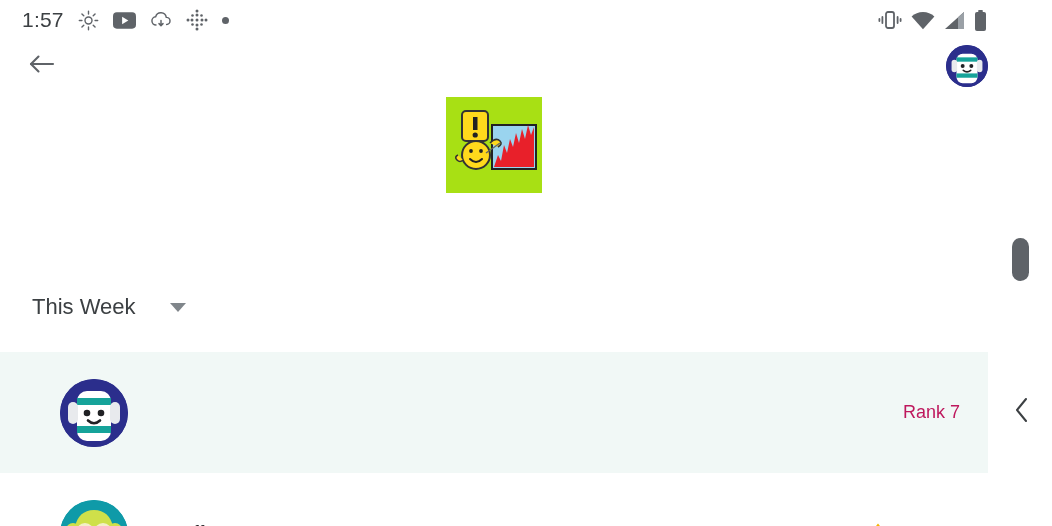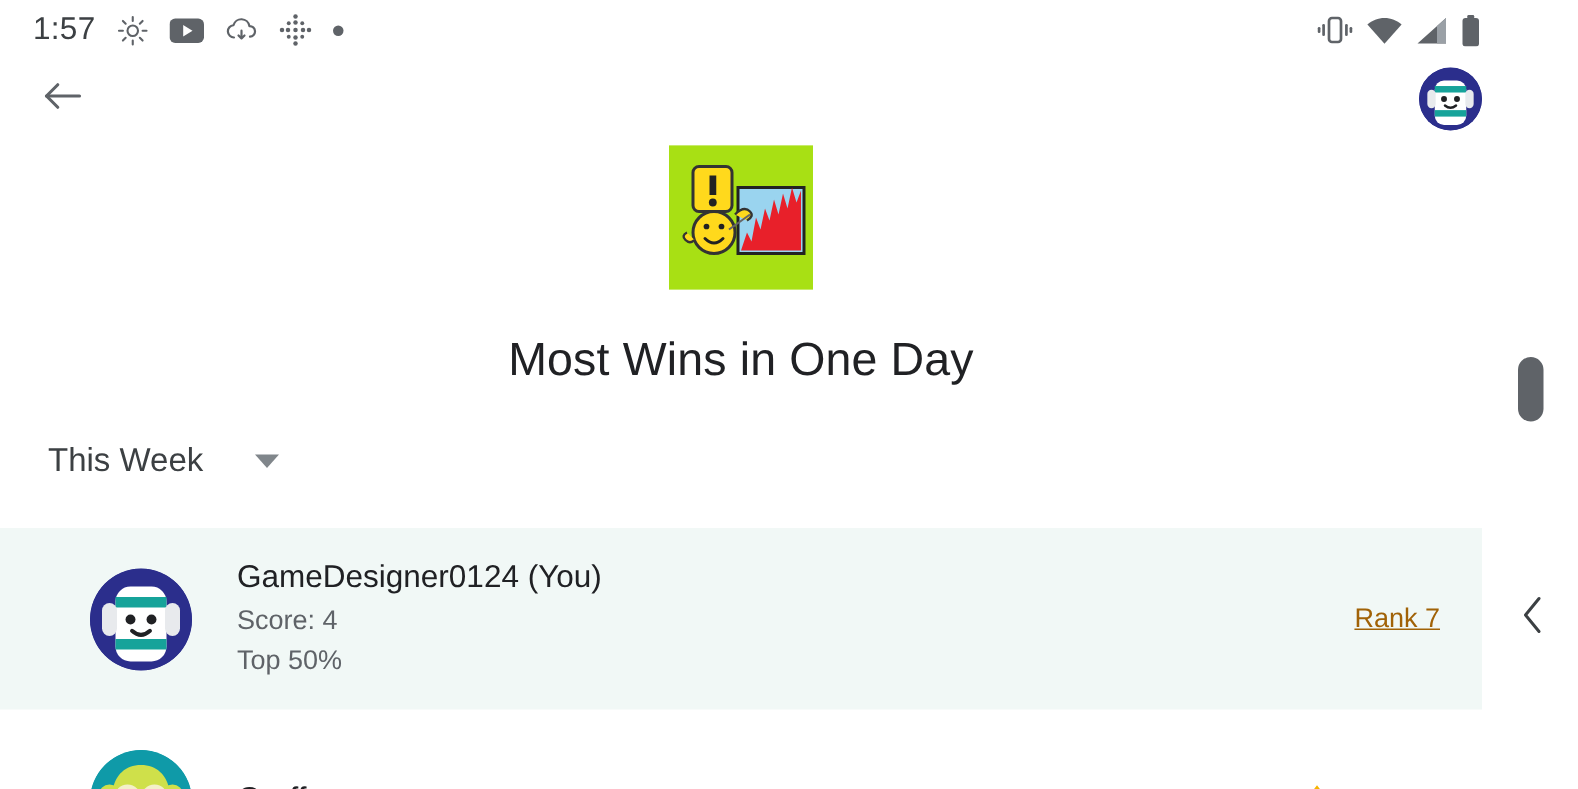--- a/index.html
+++ b/index.html
@@ -78,21 +78,21 @@
   .row-avatar {
     width:68px; height:68px; border-radius:50%; overflow:hidden; flex:none;
     background:#2b2e8c;
   }
   .row-avatar.teal { background:#0f9aa8; }
   .row-text { margin-left:30px; display:flex; flex-direction:column; }
   .row-name { font-size:21px; color:#202124; line-height:1.35; }
   .row-sub { font-size:18px; color:#5f6368; line-height:1.5; }
   .row-rank {
     margin-left:auto; display:flex; align-items:flex-end; gap:12px;
-    font-size:18px; color:#a16207;text-decoration:underline;
+    font-size:18px; color:#be185d;
   }
 
   
   .right-rail {
     position:absolute; right:0; top:0; width:64px; height:526px; background:#fff;
   }
   .scroll-thumb {
     position:absolute; left:1012px; top:238px; width:17px; height:43px;
     border-radius:9px; background:#5f6368; cursor:pointer;
   }
@@ -228,21 +228,20 @@
       <circle cx="25" cy="54" r="1.9" fill="#222"></circle>
       <circle cx="35" cy="54" r="1.9" fill="#222"></circle>
       <path d="M24 62q6 6 12 0" stroke="#222" stroke-width="2" fill="none" stroke-linecap="round"></path>
 
       <path d="M12 58q-4 2 -1 5 3 3 6 0" fill="#ffd91c" stroke="#333" stroke-width="1.6"></path>
       <path d="M44 46q6 -6 10 -2 3 3 -2 6" fill="#ffd91c" stroke="#333" stroke-width="1.6"></path>
       <line x1="40" y1="56" x2="54" y2="46" stroke="#666" stroke-width="1.4"></line>
     </svg>
   </div>
 
-  <div class="hero-title">Most Wins in One Day</div>
 
   <div class="filter-row">
     <span class="filter-label">This Week</span>
     <span class="caret"></span>
   </div>
 
   <div class="divider-shadow"></div>
   <div class="list">
 
     <div class="row highlight">
@@ -252,25 +251,20 @@
           <rect x="17" y="12" width="34" height="50" rx="10" fill="#ffffff"></rect>
           <rect x="17" y="19" width="34" height="7" fill="#16a39a"></rect>
           <rect x="17" y="47" width="34" height="7" fill="#16a39a"></rect>
           <rect x="8" y="23" width="10" height="22" rx="5" fill="#e8eaed"></rect>
           <rect x="50" y="23" width="10" height="22" rx="5" fill="#e8eaed"></rect>
           <circle cx="27" cy="34" r="3.3" fill="#202124"></circle>
           <circle cx="41" cy="34" r="3.3" fill="#202124"></circle>
           <path d="M28 41.5q6 5.5 12 0" stroke="#202124" stroke-width="2.6" fill="none" stroke-linecap="round"></path>
         </svg>
       </div>
-      <div class="row-text">
-        <span class="row-name">GameDesigner0124 (You)</span>
-        <span class="row-sub">Score: 4</span>
-        <span class="row-sub">Top 50%</span>
-      </div>
       <div class="row-rank">
         <span>Rank 7</span>
       </div>
     </div>
 
     <div class="row">
       <div class="row-avatar teal">
         <svg viewBox="0 0 68 68" width="68" height="68">
           <circle cx="34" cy="34" r="34" fill="#0f9aa8"></circle>
           <path d="M34 10c12 0 19 9 19 20s-8 20-19 20-19-9-19-20 7-20 19-20z" fill="#cfe04a"></path>

